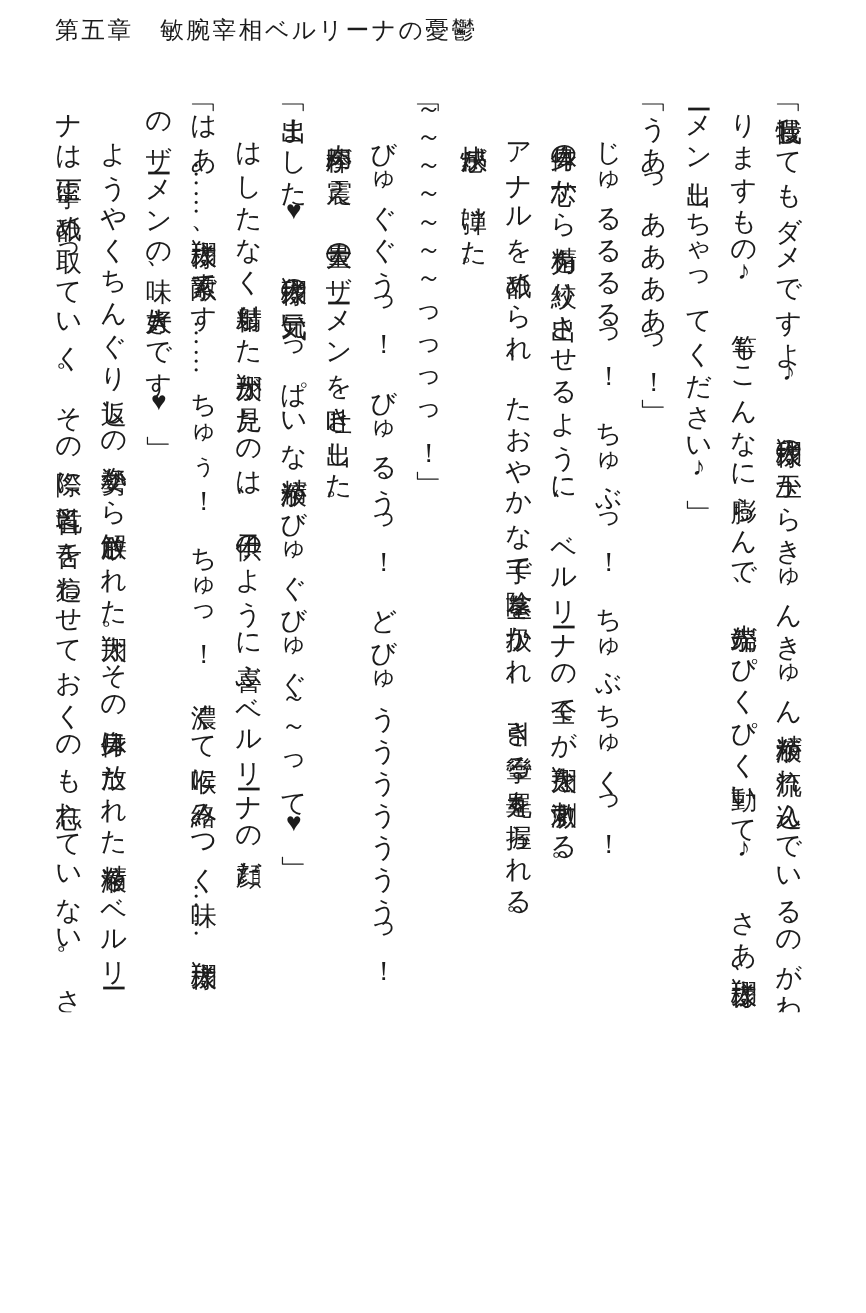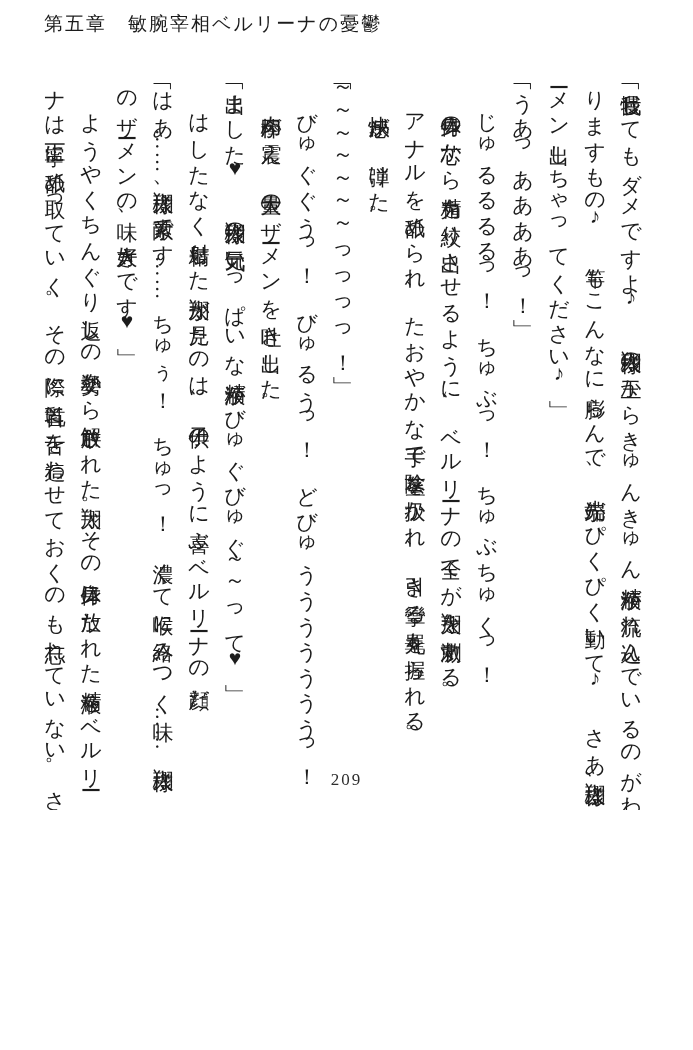--- a/index.html
+++ b/index.html
@@ -77,15 +77,14 @@
       <p class="vline indent">びゅぐぐうっ！　びゅるうっ！　どびゅうううううううっ！</p>
       <p class="vline indent">肉棒が震え、大量のザーメンを吐き出した。</p>
       <p class="vline">「出ました♥　翔太様の元気いっぱいな精液がびゅぐびゅぐ～～って♥」</p>
       <p class="vline indent">はしたなく射精した翔太が見たのは、子供のように喜ぶベルリーナの顔だ。</p>
       <p class="vline">「はあ……翔太様、素敵です……ちゅぅ！　ちゅっ！　濃くて喉に絡みつく味……翔太様</p>
       <p class="vline">のザーメンの味、大好きです♥」</p>
       <p class="vline indent">ようやくちんぐり返しの姿勢から解放された翔太。その身体に放たれた精液をベルリー</p>
       <p class="vline">ナは丁寧に舐め取っていく。その際に乳首に舌を這わせておくのも忘れていない。さらに</p>
     </div>
 
-  <div class="page-number">209</div>
 
 </div>
 
 </body></html>

